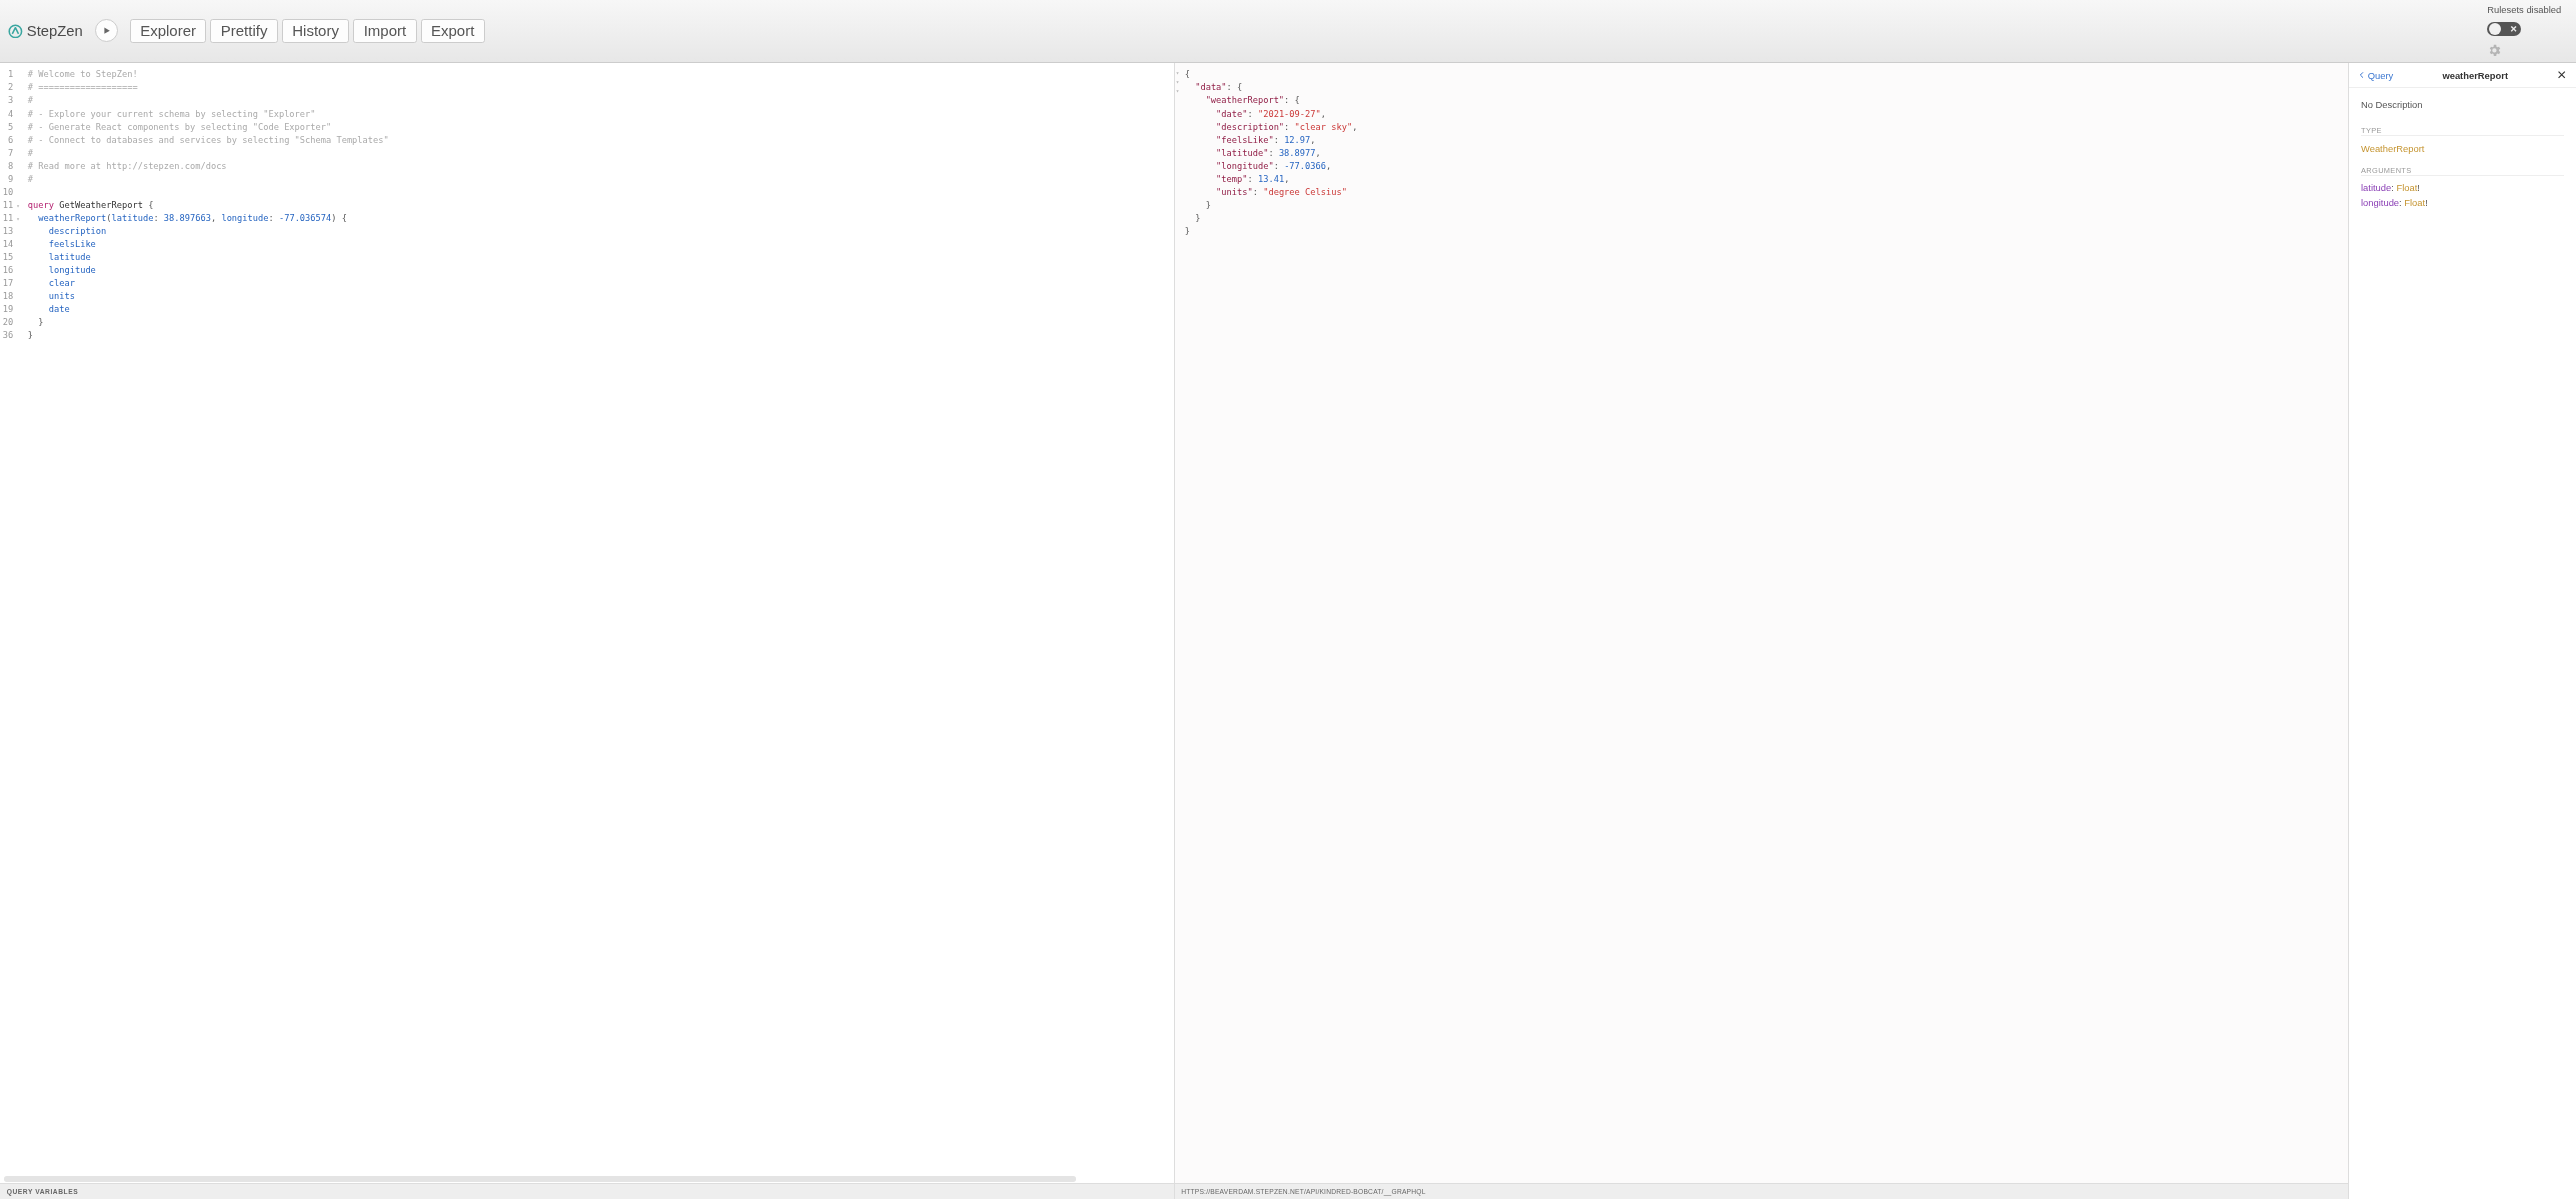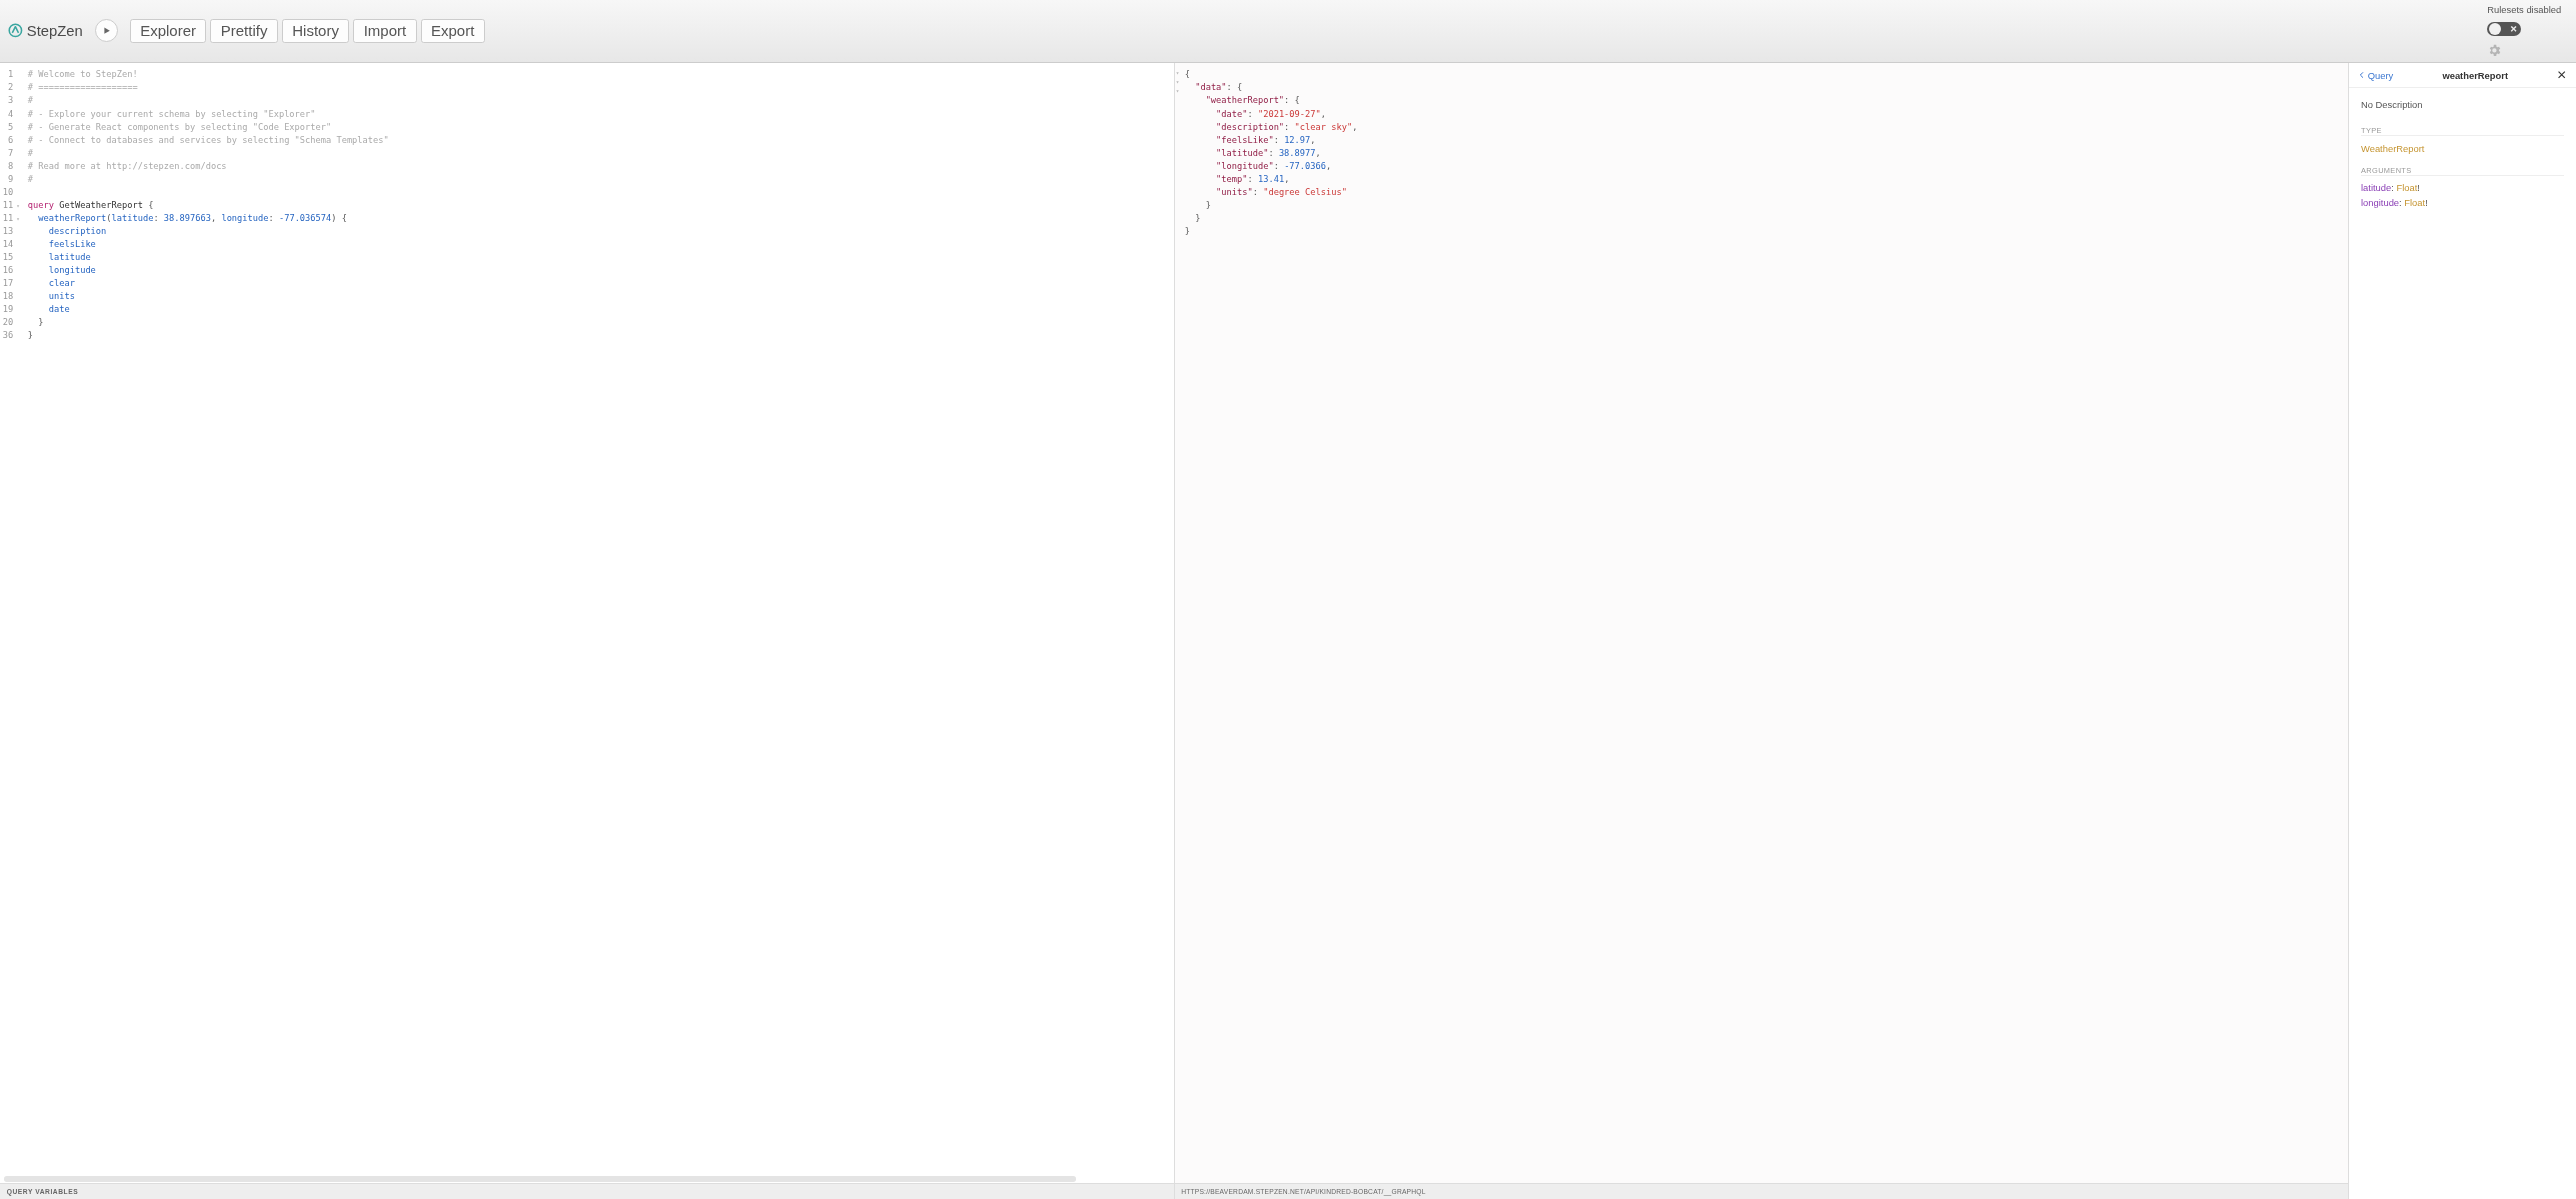--- a/index.html
+++ b/index.html
@@ -11,21 +11,21 @@
       display: flex;
       align-items: center;
       padding: 4px 8px;
       background: linear-gradient(to bottom, #f7f7f7, #e7e7e7);
       border-bottom: 0.7px solid #ccc;
       gap: 4px;
     }
     
     .logo {
       display: flex;
-      align-items: flex-start;
+      align-items: center;
       gap: 4px;
       font-size: 14.8px;
       font-weight: 500;
       color: #4a4a4a;
       margin-right: 8px;
     }
     .logo-icon { width: 14.8px; height: 14.8px; }
     
     .run-btn {
       width: 23px;

